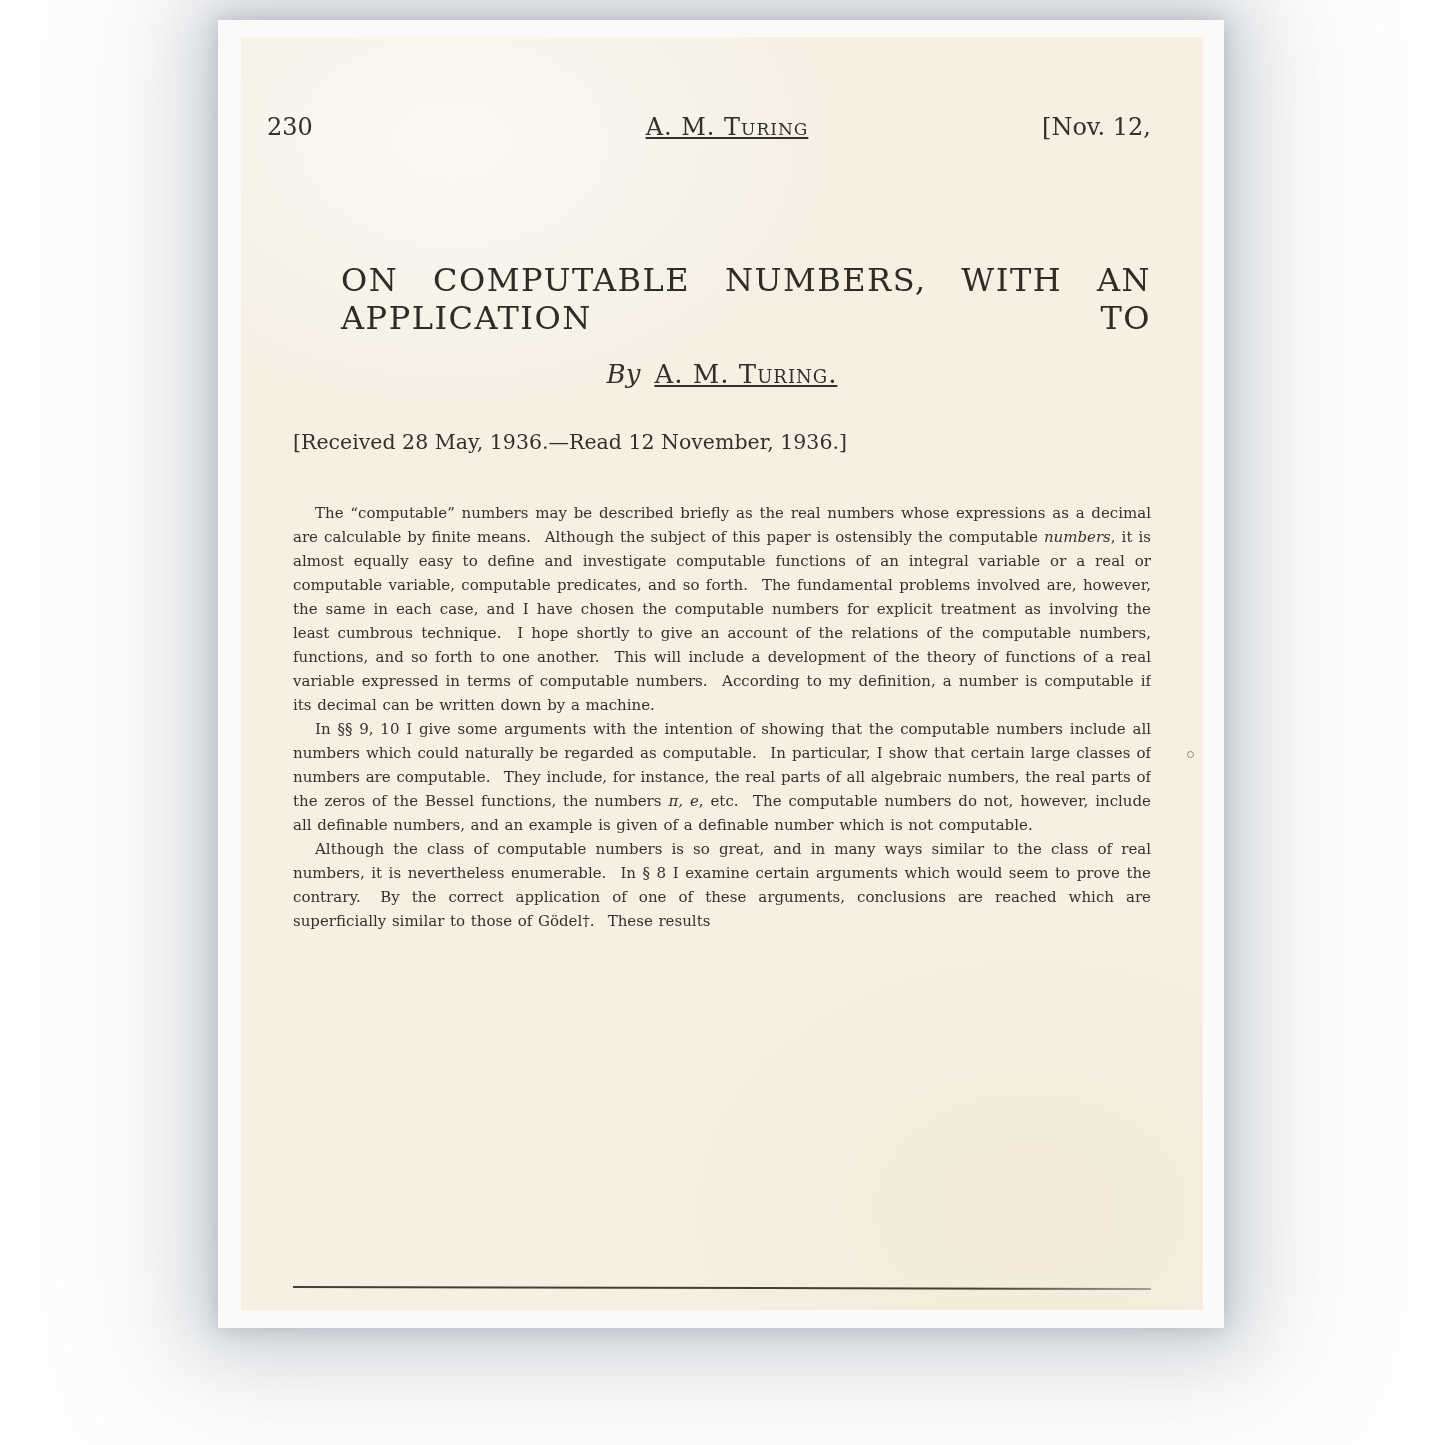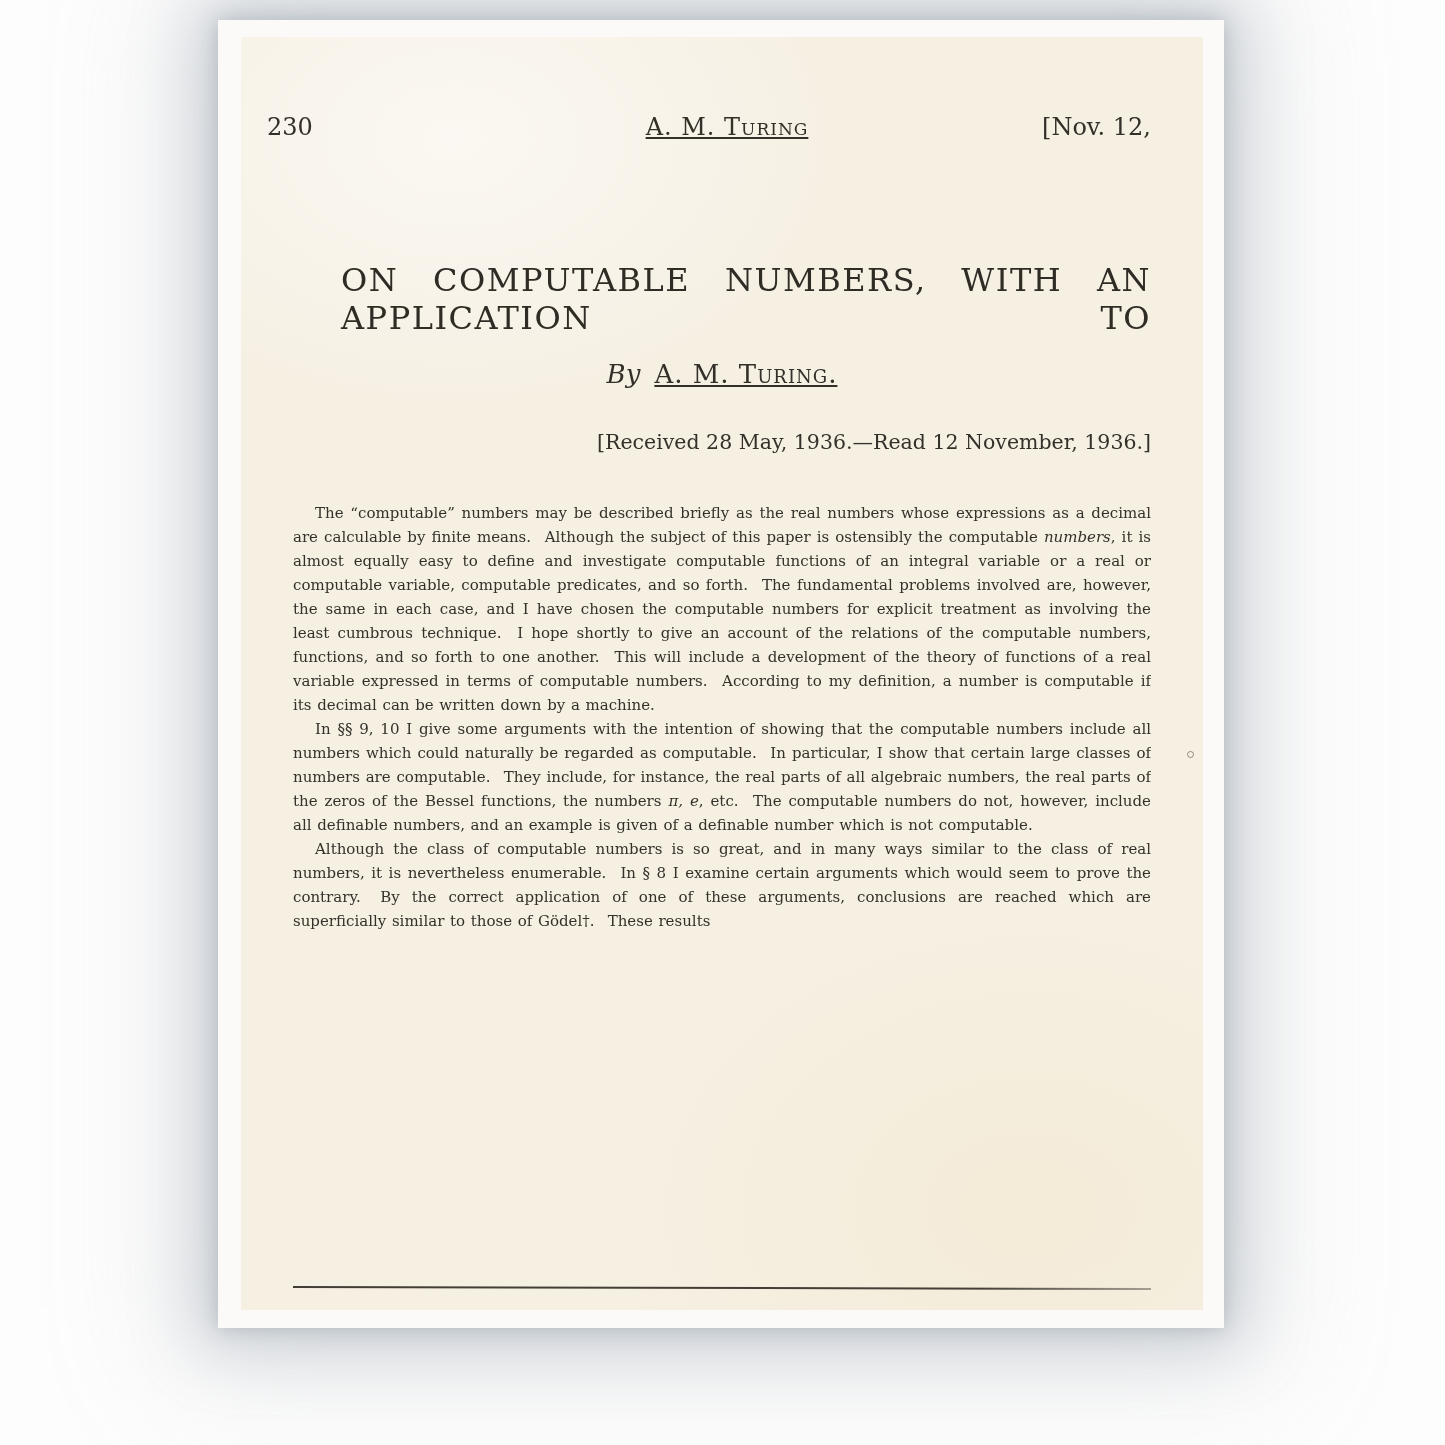--- a/index.html
+++ b/index.html
@@ -57,21 +57,21 @@
   .title-line2 { text-align: center; letter-spacing: 2px; }
 
   .byline {
     position: absolute; top: 322px; left: 52px; right: 52px;
     text-align: center; font-size: 26px; color: #332f29;
   }
   .byline i { margin-right: 14px; }
 
   .dateline {
     position: absolute; top: 393px; left: 52px; right: 52px;
-    text-align: right; font-size: 20.5px; color: #35312a;
+    text-align: left; font-size: 20.5px; color: #35312a;
   }
 
   
   .bodytext {
     position: absolute; top: 464px; left: 52px; right: 52px;
     max-height: 794px; overflow: hidden;
     font-size: 15px; line-height: 24px;
     text-align: justify; word-spacing: 0.06em;
     color: #35312a;
   }

